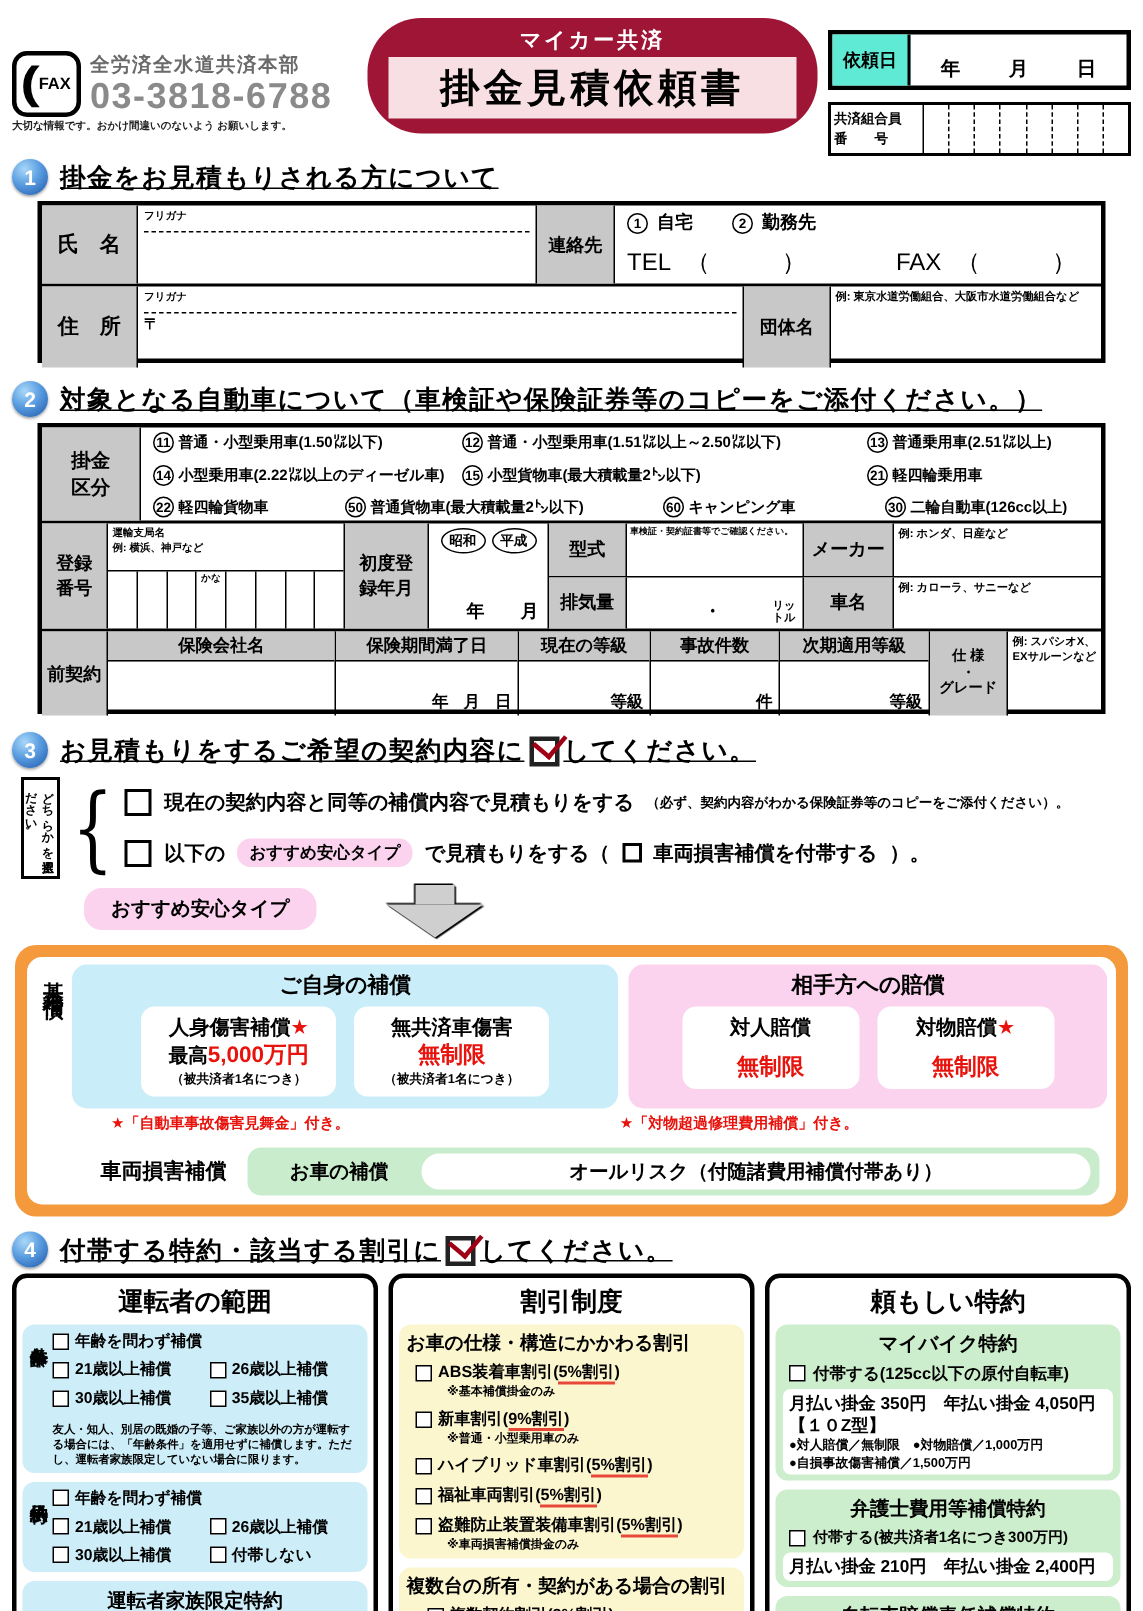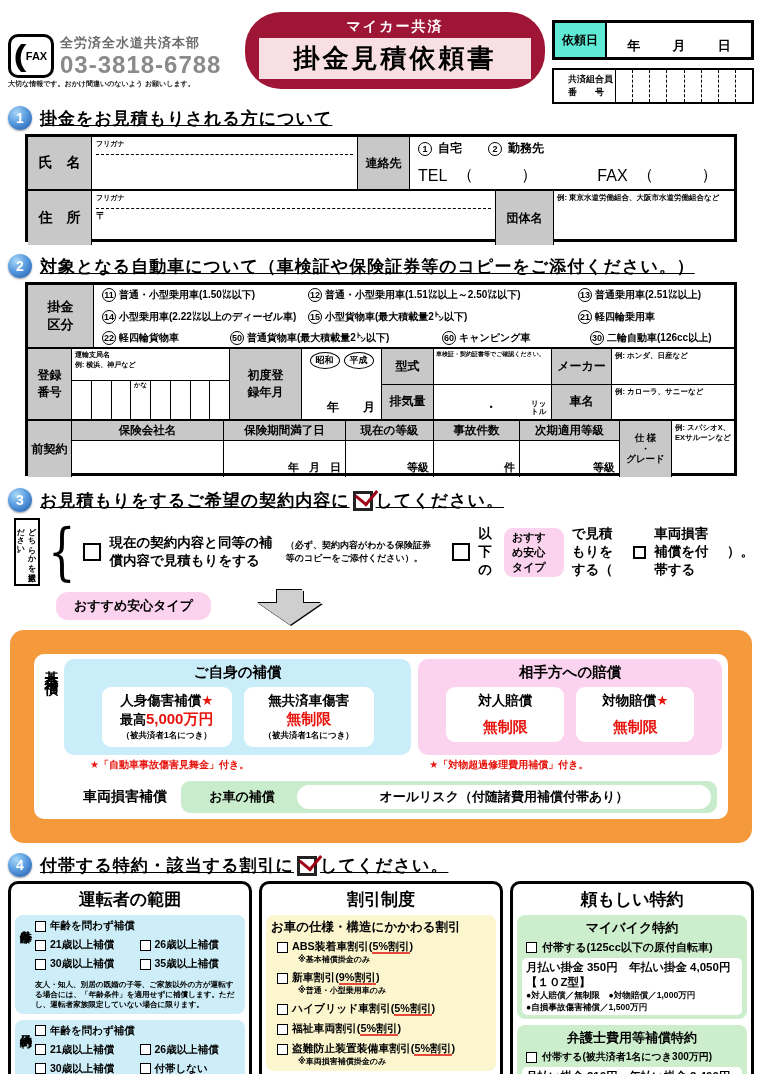--- a/index.html
+++ b/index.html
@@ -18,21 +18,21 @@
   .phone-note { font-size:7px; font-weight:bold; color:#222; margin-top:1px; }
   .badge-wrap { flex:1; display:flex; justify-content:center; padding-top:4px; }
   .badge { width:300px; background:#9e1535; border-radius:36px; padding:6px 14px 10px; }
   .badge-top { color:#fff; font-size:14px; font-weight:bold; text-align:center; letter-spacing:2px; }
   .badge-main { background:#f8dfe3; margin-top:2px; padding:3px 6px; text-align:center; font-size:26px; font-weight:900; letter-spacing:3px; }
   .hdr-right { width:202px; padding-top:12px; }
   .date-tbl { display:flex; border:3px solid #000; height:40px; }
   .date-lbl { width:52px; background:#5eead4; border-right:2px solid #000; display:flex; align-items:center; justify-content:center; font-size:12px; font-weight:bold; }
   .date-val { flex:1; display:flex; align-items:flex-end; justify-content:space-around; font-size:13px; font-weight:bold; padding:0 4px 2px; }
   .member-tbl { display:flex; border:2px solid #000; height:36px; margin-top:8px; }
-  .member-lbl { width:62px; border-right:1px solid #000; display:flex; flex-direction:column; justify-content:center; padding-left:14px; font-size:9px; font-weight:bold; }
+  .member-lbl { width:62px; border-right:1px solid #000; display:flex; flex-direction:column; justify-content:center; padding-left:2px; font-size:9px; font-weight:bold; }
   .member-cells { flex:1; display:flex; }
   .member-cells div { flex:1; border-left:1px dashed #000; }
   .member-cells div:first-child { border-left:none; }
 
   
   .sec-head { display:flex; align-items:center; gap:8px; margin:6px 8px 4px; }
   .numcircle { width:24px; height:24px; border-radius:50%; background:radial-gradient(circle at 35% 28%, #a8d8f8 0%, #5a9ce0 45%, #1c56a8 100%); color:#fff; font-size:14px; font-weight:bold; display:flex; align-items:center; justify-content:center; flex:0 0 24px; box-shadow:0 1px 2px rgba(0,0,0,.4); }
   .sec-title { font-size:17px; font-weight:900; letter-spacing:1px;text-decoration:underline; }
   .checkbig { width:20px; height:20px; border:3px solid #222; background:#fff; position:relative; display:inline-block; vertical-align:middle; margin:0 3px; }
   .checkbig::after { content:""; position:absolute; left:1px; top:-7px; width:16px; height:12px; border-left:3px solid #a00016; border-bottom:3px solid #a00016; transform:rotate(-50deg); }
@@ -66,21 +66,21 @@
   .s2-classes { flex:1; padding:3px 4px 2px 8px; display:flex; flex-direction:column; justify-content:space-between; }
   .cls-line { display:flex; align-items:center; }
   .cls-item { display:flex; align-items:center; gap:3px; font-size:10px; font-weight:bold; }
   .s2-rowB { display:flex; height:72px; border-top:2px solid #000; }
   .s2-reg-lbl { width:44px; flex-direction:column; font-size:12px; border-right:1px solid #000; }
   .s2-regarea { width:158px; border-right:1px solid #000; display:flex; flex-direction:column; }
   .s2-reg-top { height:32px; border-bottom:1px solid #000; padding:1px 3px; }
   .s2-reg-cells { flex:1; display:flex; }
   .s2-reg-cells div { flex:1; border-left:1px solid #000; font-size:6.5px; font-weight:bold; text-align:center; }
   .s2-reg-cells div:first-child { border-left:none; }
-  .s2-first-lbl { width:72px; flex-direction:column; font-size:12px; border-right:1px solid #000; }
+  .s2-first-lbl { width:56px; flex-direction:column; font-size:12px; border-right:1px solid #000; }
   .s2-era { width:80px; border-right:1px solid #000; padding:3px 4px; display:flex; flex-direction:column; justify-content:space-between; }
   .era-circles { display:flex; gap:4px; justify-content:center; }
   .ellipse { border:1.5px solid #000; border-radius:50%; padding:1px 5px; font-size:9px; font-weight:bold; }
   .era-ym { text-align:right; font-size:12px; font-weight:bold; padding-right:2px; }
   .s2-right { flex:1; display:flex; flex-direction:column; }
   .s2-rline { flex:1; display:flex; }
   .s2-rline + .s2-rline { border-top:1px solid #000; }
   .s2-mlabel { width:52px; font-size:12px; border-right:1px solid #000; }
   .s2-mval { width:118px; border-right:1px solid #000; position:relative; padding:1px 2px; }
   .s2-mnote { font-size:6px; font-weight:bold; }
@@ -93,32 +93,32 @@
   .s2-prev { width:44px; font-size:12px; border-right:1px solid #000; }
   .s2-col { display:flex; flex-direction:column; border-right:1px solid #000; }
   .s2-col-h { height:20px; background:#c8c8c8; display:flex; align-items:center; justify-content:center; font-size:11.5px; font-weight:bold; border-bottom:1px solid #000; }
   .s2-col-v { flex:1; display:flex; align-items:flex-end; justify-content:flex-end; font-size:11px; font-weight:bold; padding:0 4px 2px; gap:10px; }
   .s2-spec { width:52px; flex-direction:column; font-size:9.5px; line-height:1.15; border-right:1px solid #000; text-align:center; }
 
   
   .s3-opts { display:flex; align-items:center; margin:2px 8px 2px 14px; height:72px; }
   .vbox { width:26px; height:68px; border:2px solid #000; writing-mode:vertical-rl; text-orientation:upright; font-size:8px; font-weight:bold; line-height:1.4; padding:2px 1px; }
   .brace { font-family:"DejaVu Serif",serif; font-size:62px; font-weight:400; line-height:64px; transform:scaleX(.7); margin:0 0 0 2px; }
-  .optcol { display:flex; flex-direction:row; gap:15px; margin-left:2px;font-family:Liberation Serif, serif; }
+  .optcol { display:flex; flex-direction:column; gap:15px; margin-left:2px;font-family:Liberation Serif, serif; }
   .optrow { display:flex; align-items:center; gap:8px; }
   .opt-main { font-size:13.5px; font-weight:900; }
   .opt-note { font-size:9px; font-weight:bold; }
   .pinkbadge { background:#fbd3ee; border-radius:9px; padding:2px 8px; font-size:11px; font-weight:bold; }
   .reco-row { position:relative; height:40px; margin:0 10px; }
   .reco-label { position:absolute; left:46px; top:2px; background:#fbd3ee; border-radius:12px; padding:5px 18px; font-size:13px; font-weight:900; }
   .arrow { position:absolute; left:248px; top:0; width:64px; filter:drop-shadow(1px 1px 0 #000) drop-shadow(-1px -1px 0 #000); }
   .arrow-shaft { width:26px; height:13px; background:#cfcfcf; margin:0 auto; }
   .arrow-head { width:0; height:0; border-left:32px solid transparent; border-right:32px solid transparent; border-top:22px solid #cfcfcf; }
   .banner { position:absolute; right:2px; top:6px; width:338px; height:26px; background:#ee1100; border-radius:13px; color:#fff; font-size:11px; font-weight:bold; display:flex; align-items:center; justify-content:center; }
-  .orange { margin:0 10px; background:#f49a3d; border-radius:14px; padding:24px; }
+  .orange { margin:0 10px; background:#f49a3d; border-radius:14px; padding:8px; }
   .whitepanel { background:#fff; border-radius:10px; padding:5px 6px 2px; display:flex; }
   .basic-lbl { width:24px; writing-mode:vertical-rl; text-orientation:upright; font-size:14px; font-weight:900; letter-spacing:4px; display:flex; align-items:center; }
   .covbox { border-radius:10px; padding:4px 6px 8px; }
   .covbox-cyan { flex:1.15; background:#c9eef9; margin-right:7px; }
   .covbox-pink { flex:1; background:#fbd3ee; }
   .cov-title { text-align:center; font-size:14.5px; font-weight:900; margin-bottom:5px; }
   .cards { display:flex; justify-content:center; gap:12px; }
   .card { background:#fff; border-radius:9px; padding:5px 8px; text-align:center; min-width:130px; }
   .card-t { font-size:13.5px; font-weight:900; }
   .card-v { font-size:15px; font-weight:900; color:#e8130c; }

